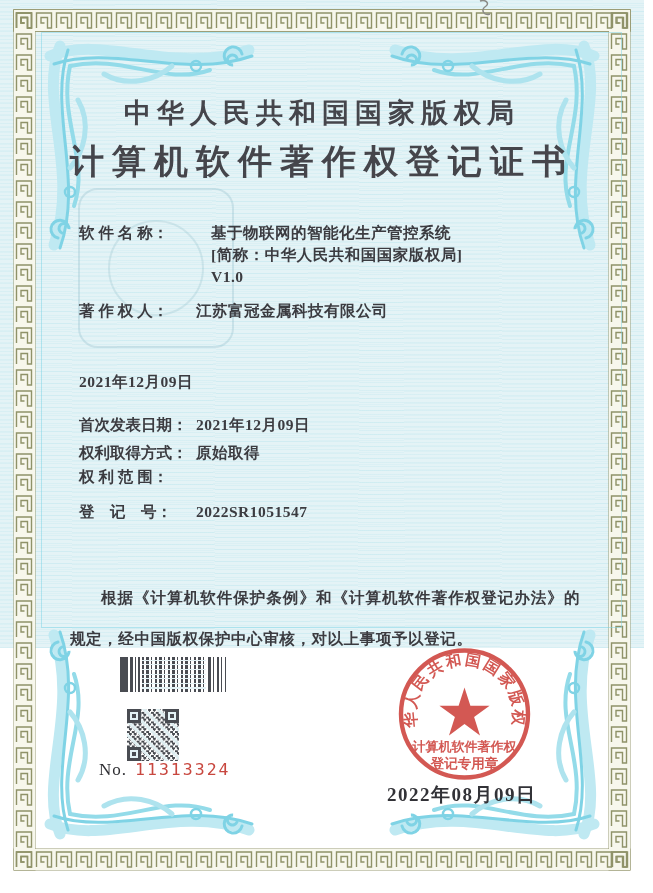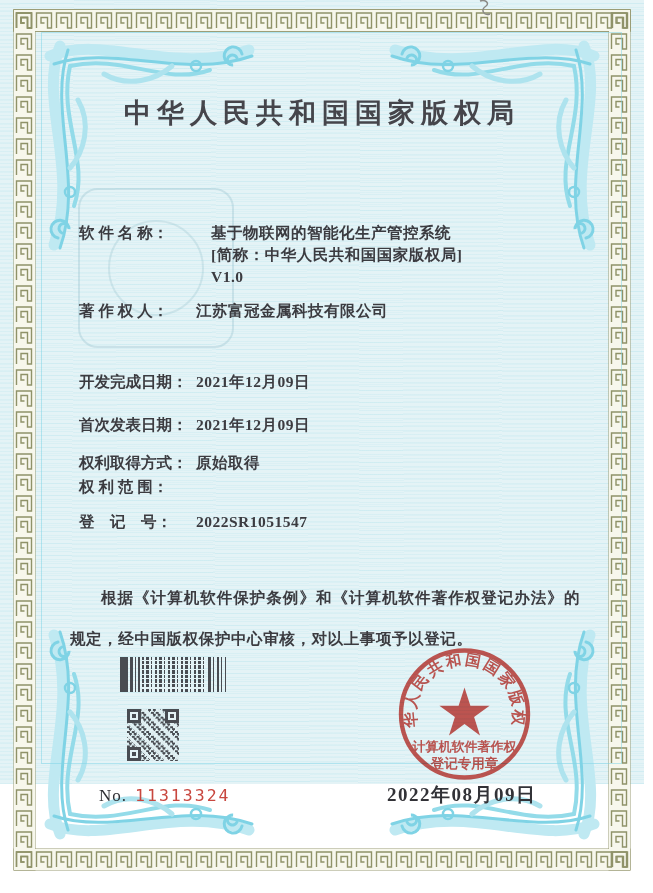--- a/index.html
+++ b/index.html
@@ -1,21 +1,21 @@
 <!DOCTYPE html>
 <html><head>
 <meta charset="utf-8">
 <style>
   html,body{margin:0;padding:0;}
   body{
     width:653px;height:893px;background:#ffffff;overflow:hidden;
     font-family:"Liberation Serif","DejaVu Serif",serif;
   }
   .cert{
-    position:absolute;left:0;top:0;width:644px;height:784px;
+    position:absolute;left:0;top:0;width:644px;height:648px;
     background:#e4f3f6;
     background-image:
       repeating-linear-gradient(0.4deg, rgba(140,214,228,.14) 0 1px, rgba(255,255,255,0) 1px 4px),
       repeating-linear-gradient(-0.6deg, rgba(140,214,228,.10) 0 1px, rgba(255,255,255,0) 1px 6px);
   }
   .frame-svg{position:absolute;left:0;top:0;}
   .innerframe{
     position:absolute;left:41px;top:32px;right:22px;bottom:20px;
     border:1.5px solid rgba(124,211,230,.50);pointer-events:none;
   }
@@ -34,42 +34,42 @@
   .certno{
     position:absolute;right:62px;top:193px;font-size:13.5px;
     font-weight:700;color:#3c3c42;letter-spacing:1px;
   }
   .certno .lbl{margin-right:10px;}
   .fields{position:absolute;left:79px;top:222px;right:36px;}
   .frow{display:flex;font-size:15.5px;font-weight:700;color:#3b3b40;line-height:22px;}
   .flabel{width:117px;flex:none;white-space:pre;}
   .fvalue{flex:1;letter-spacing:0.5px;}
   .mb-a{margin-bottom:12px;gap:15px;} .mb-b{margin-bottom:49px;align-items:center;} .mb-c{margin-bottom:21px;}
-  .mb-d{margin-bottom:16px;} .mb-e{margin-bottom:2px;} .mb-f{margin-bottom:13px;}
+  .mb-d{margin-bottom:6px;} .mb-e{margin-bottom:2px;} .mb-f{margin-bottom:13px;}
   .statement{
     position:absolute;left:58px;right:52px;top:565px;margin:12px;
     font-size:15.5px;font-weight:700;color:#3b3b40;line-height:41px;
     text-indent:2em;text-align:justify;letter-spacing:0.6px;
   }
   .bc{position:absolute;left:120px;top:657px;width:112px;height:35px;}
   .bc div{position:absolute;top:0;height:35px;}
   .bc-start{left:0;width:20px;background:linear-gradient(90deg,#494c52 0 8px,rgba(0,0,0,0) 8px 10px,#494c52 10px 13px,rgba(0,0,0,0) 13px 15px,#494c52 15px 16px,rgba(0,0,0,0) 16px 18px,#494c52 18px 20px);}
   .bc-data{left:22px;width:64px;background:
     repeating-linear-gradient(0deg, rgba(228,243,246,0) 0 3.5px, #e4f3f6 3.5px 4.6px),
     repeating-linear-gradient(90deg,#494c52 0 2px,rgba(0,0,0,0) 2px 4px,#494c52 4px 7px,rgba(0,0,0,0) 7px 9px,#494c52 9px 10px,rgba(0,0,0,0) 10px 13px);}
   .bc-stop{left:88px;width:24px;background:linear-gradient(90deg,#494c52 0 3px,rgba(0,0,0,0) 3px 5px,#494c52 5px 6px,rgba(0,0,0,0) 6px 9px,#494c52 9px 11px,rgba(0,0,0,0) 11px 13px,#494c52 13px 14px,rgba(0,0,0,0) 14px 17px,#494c52 17px 18px,rgba(0,0,0,0) 18px);}
   .qr{position:absolute;left:127px;top:709px;width:52px;height:52px;
     background:
       repeating-linear-gradient(45deg, rgba(228,243,246,0) 0 7px, rgba(228,243,246,.95) 7px 10px),
       repeating-conic-gradient(#494c52 0 25%, rgba(0,0,0,0) 0 50%);
     background-size:auto,4.8px 4.8px;}
   .qr .finder{position:absolute;width:8px;height:8px;border:3px solid #494c52;background:#e4f3f6;}
   .qr .finder i{position:absolute;left:2px;top:2px;width:4px;height:4px;background:#494c52;display:block;}
   .f-tl{left:0;top:0;} .f-tr{right:0;top:0;} .f-bl{left:0;bottom:0;}
-  .serial{position:absolute;left:99px;top:786px;font-size:17px;color:#2f2f33;}
+  .serial{position:absolute;left:99px;top:760px;font-size:17px;color:#2f2f33;}
   .serial .no-lbl{font-weight:400;letter-spacing:1px;}
   .serial .no-num{color:#c8473f;font-family:"DejaVu Sans Mono","Liberation Mono",monospace;
       font-size:16.5px;letter-spacing:2px;margin-left:8px;}
   .seal{position:absolute;left:392px;top:644px;opacity:.92;mix-blend-mode:multiply;pointer-events:none;}
   .issue-date{
     position:absolute;left:387px;top:782px;font-size:19px;font-weight:700;
     letter-spacing:1.5px;color:#323237;
   }
   .topmark{position:absolute;left:474px;top:0;}
 </style>
@@ -247,37 +247,37 @@
 
   <svg class="topmark" width="22" height="16" viewBox="0 0 22 16">
     <path d="M6,1 c5,-2 10,2 6,5 c-6,4 -2,10 4,8" fill="none" stroke="#8a8a86" stroke-width="1.5"></path>
   </svg>
 
   <div class="wm">
     <div class="wm-inner"></div>
   </div>
 
   <div class="issuer">中华人民共和国国家版权局</div>
+  <div class="title">计算机软件著作权登记证书</div>
 
 
   <div class="fields">
     <div class="frow mb-a">
       <span class="flabel">软 件 名 称：</span>
       <span class="fvalue">
         <div>基于物联网的智能化生产管控系统</div>
         <div>[简称：中华人民共和国国家版权局]</div>
         <div>V1.0</div>
       </span>
     </div>
     <div class="frow mb-b">
       <span class="flabel">著 作 权 人：</span>
       <span class="fvalue">江苏富冠金属科技有限公司</span>
     </div>
     <div class="frow mb-c">
-      <span class="flabel">开发完成日期：</span>
       <span class="fvalue">2021年12月09日</span>
     </div>
     <div class="frow mb-d">
       <span class="flabel">首次发表日期：</span>
       <span class="fvalue">2021年12月09日</span>
     </div>
     <div class="frow mb-e">
       <span class="flabel">权利取得方式：</span>
       <span class="fvalue">原始取得</span>
     </div>

